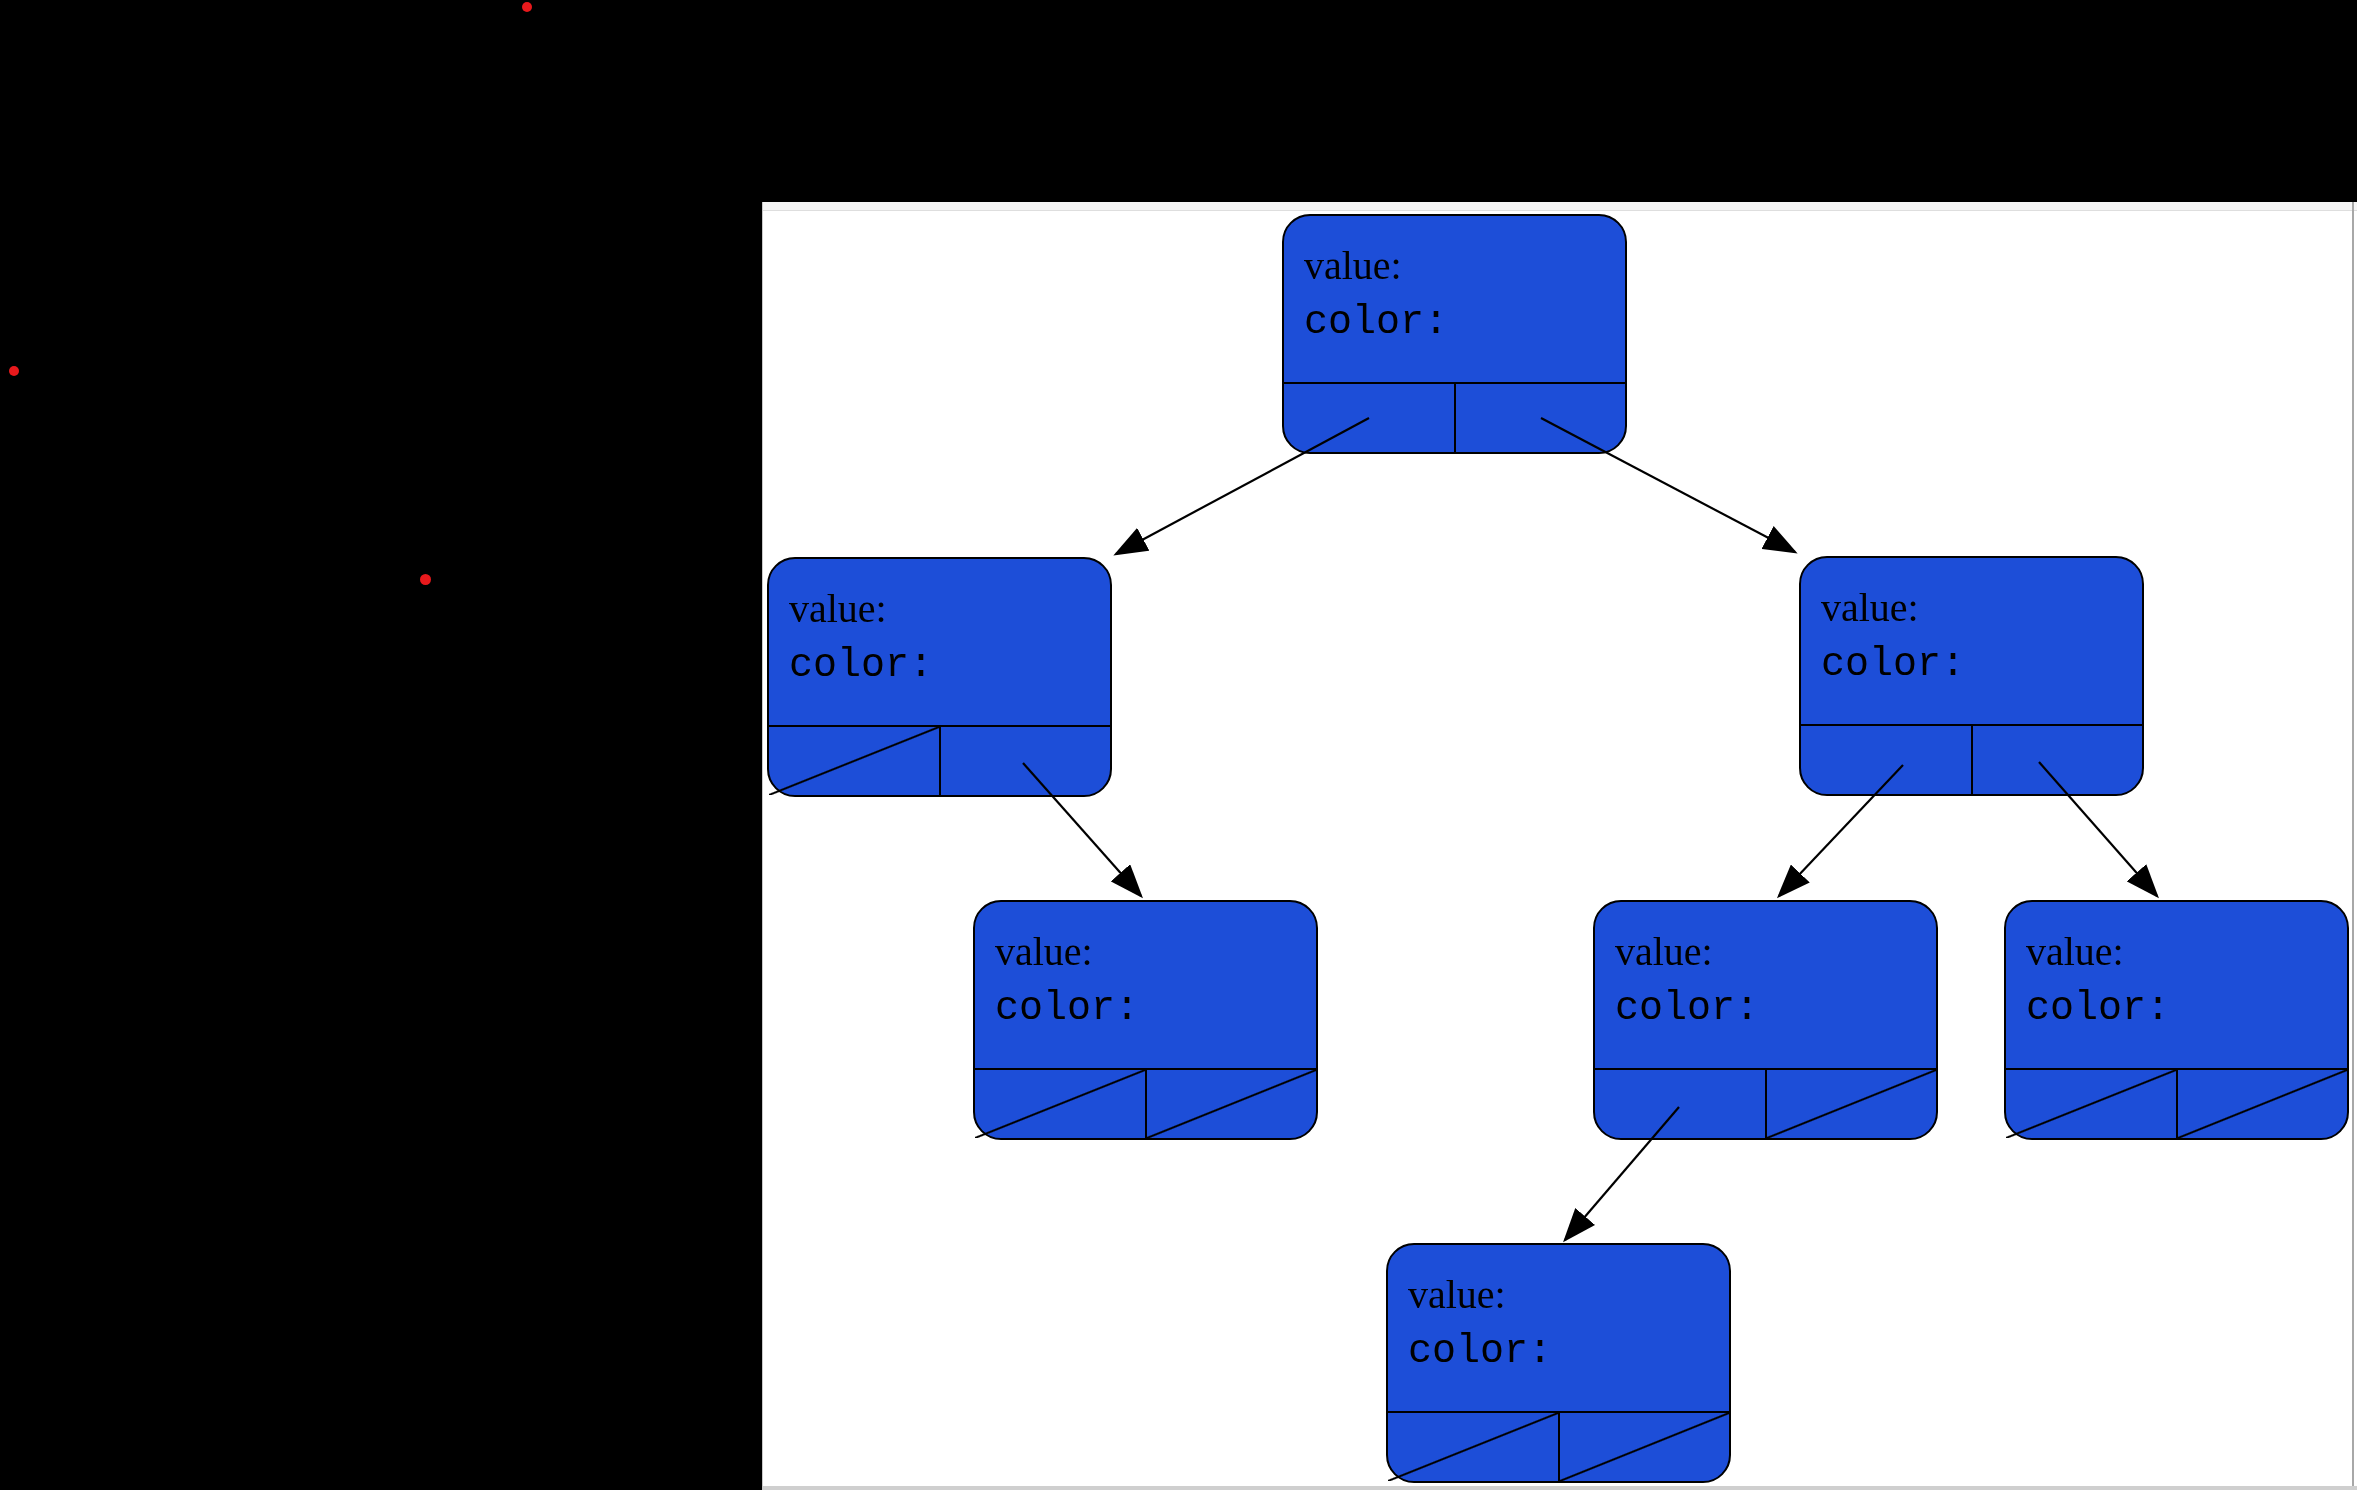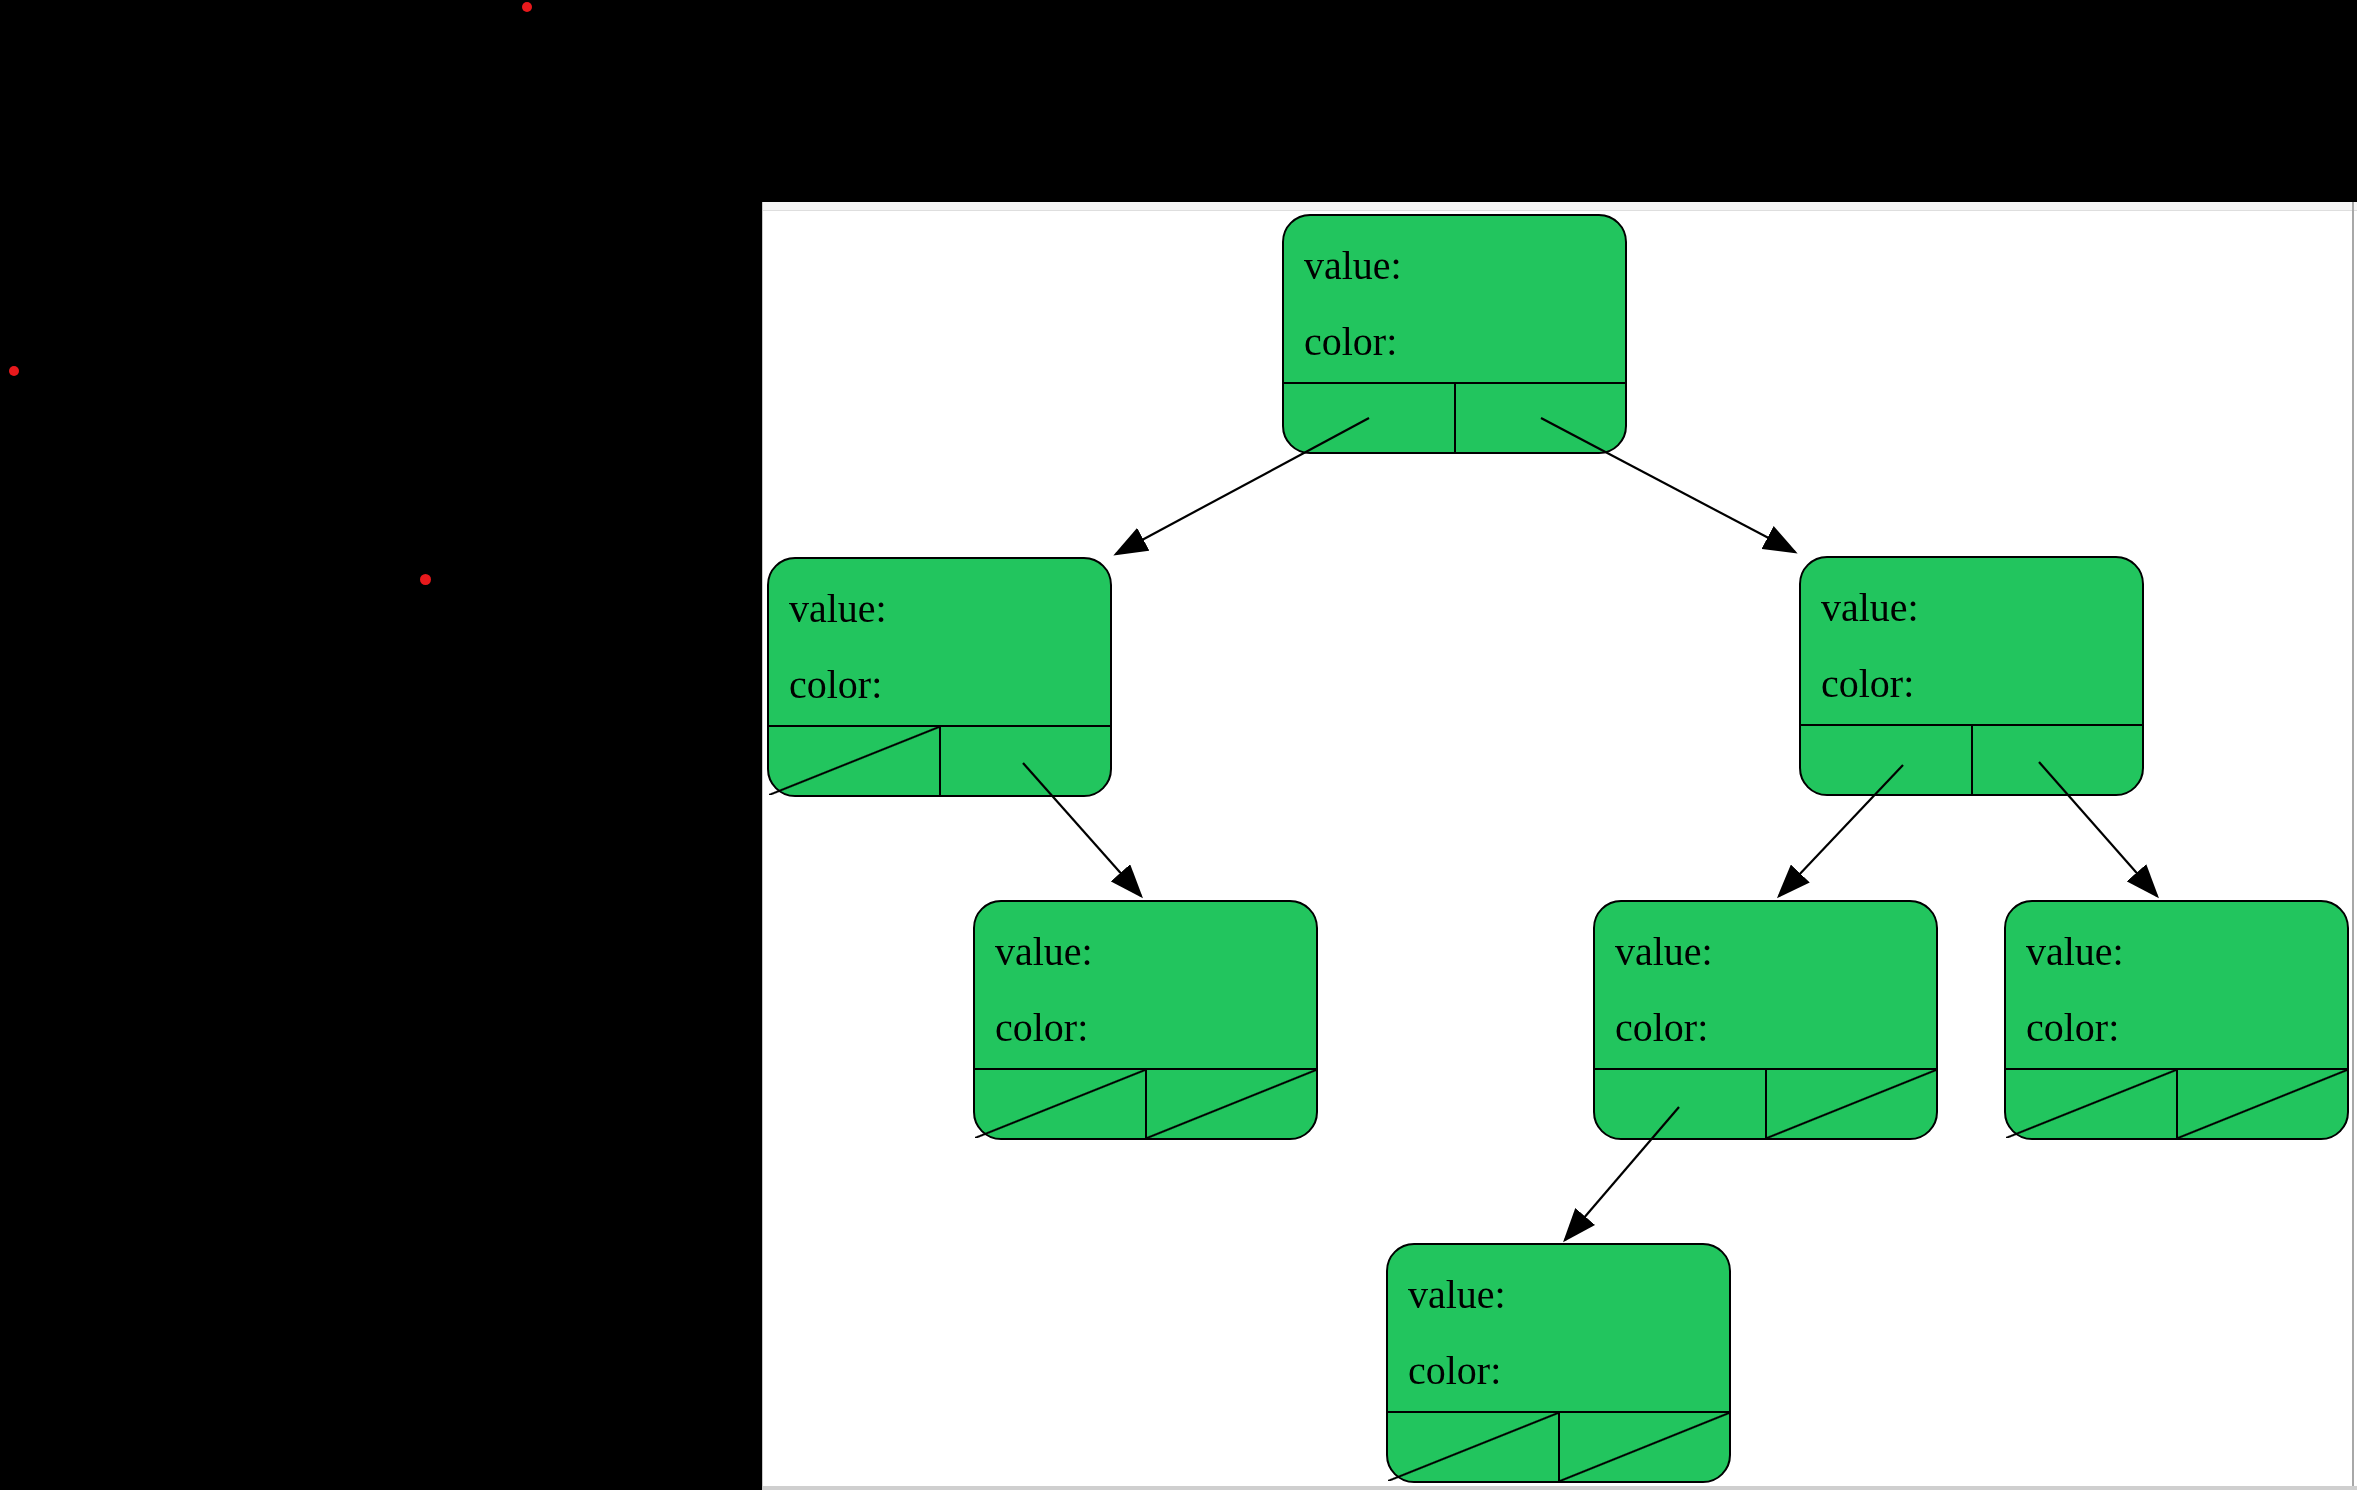--- a/index.html
+++ b/index.html
@@ -25,25 +25,25 @@
   .canvas-right-edge{
     position:absolute;top:0;bottom:0;right:3px;width:2px;background:#a8a8a8;
   }
   .canvas-bottom-strip{
     position:absolute;left:0;right:0;bottom:0;height:4px;background:#cfcfcf;
   }
 
   
   .node{
     position:absolute;width:345px;height:240px;box-sizing:border-box;
-    border:2px solid #000;border-radius:28px;background:#22c55e;z-index:2;
+    border:2px solid #000;border-radius:28px;background:#1d4ed8;z-index:2;
   }
   .labels{padding:26px 0 0 20px;}
   .lbl{font-size:40px;line-height:48px;color:#000;}
-  .lbl + .lbl{margin-top:28px;}
+  .lbl + .lbl{margin-top:9px;font-family:Liberation Mono, monospace;}
   .ptr-row{
     position:absolute;left:0;right:0;bottom:0;top:166px;
     border-top:2px solid #000;display:flex;
     border-radius:0 0 26px 26px;
   }
   .cell{flex:1;}
   .cell.left{border-right:2px solid #000;}
   .cell.nullptr{
     background-image:linear-gradient(to bottom right,
       transparent calc(50% - 1.6px),

